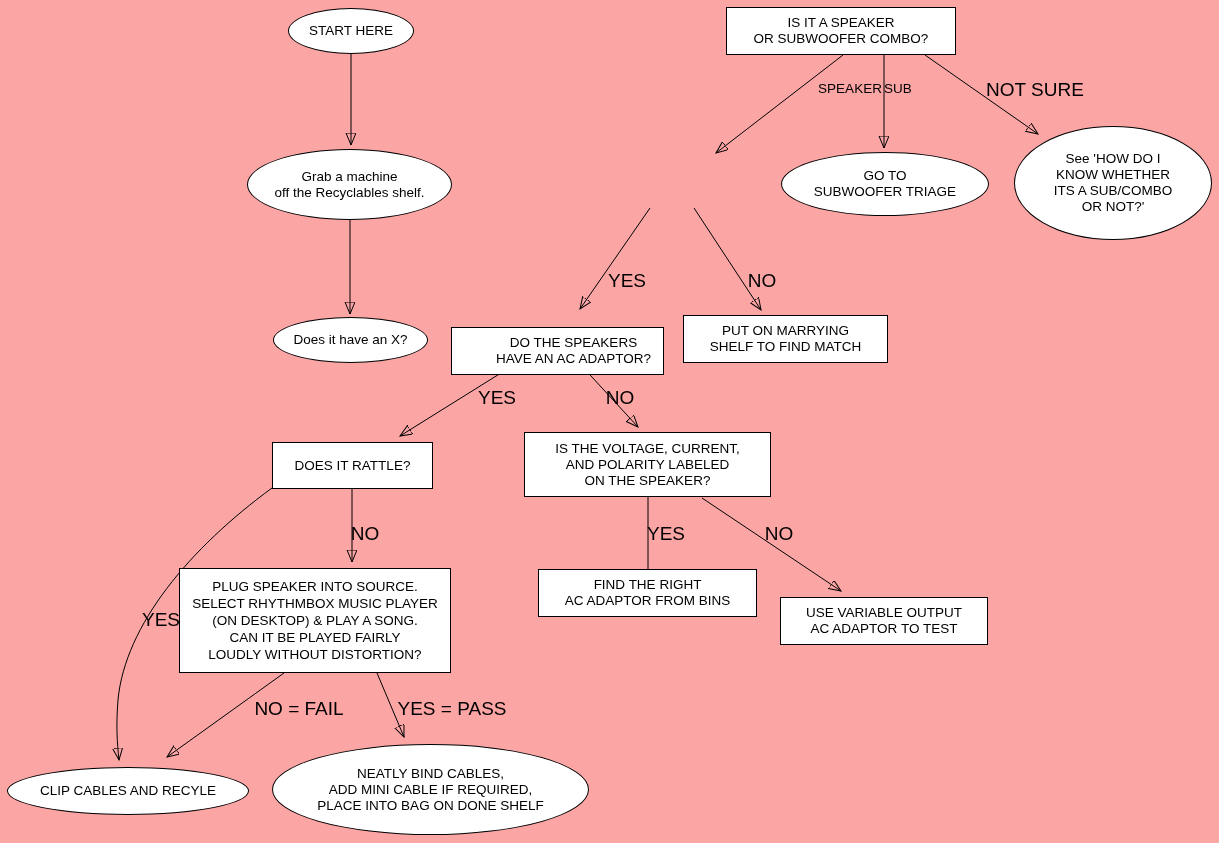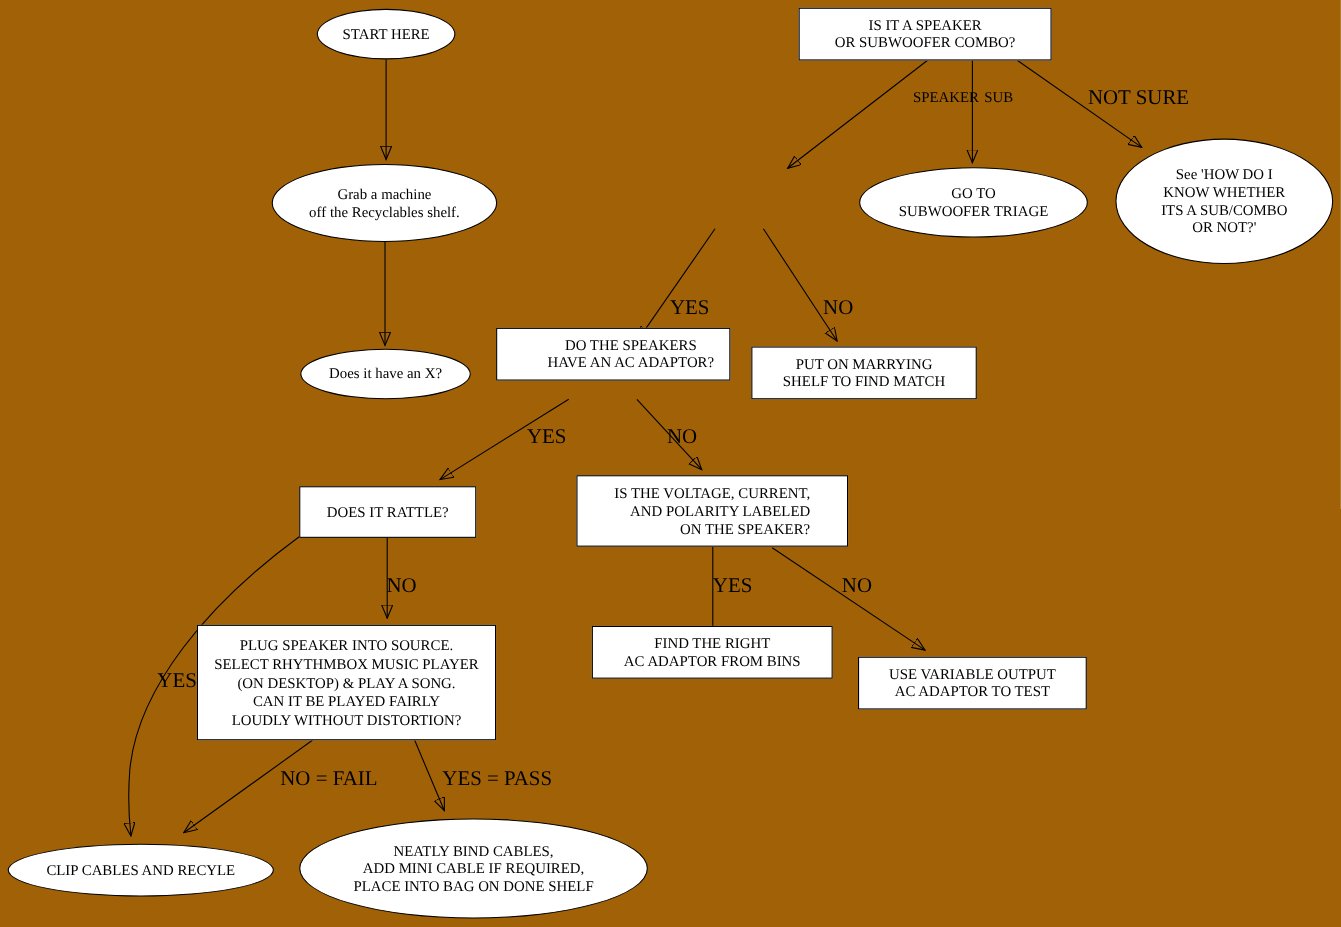--- a/index.html
+++ b/index.html
@@ -4,22 +4,22 @@
 <style>
   html, body {
     margin: 0;
     padding: 0;
     background: #ffffff;
   }
   .canvas {
     position: relative;
     width: 1219px;
     height: 843px;
-    background: #a16207;
-    font-family: Liberation Serif, serif;
+    background: #fca5a5;
+    font-family: Liberation Sans, sans-serif;
     color: #000000;
     overflow: hidden;
   }
   .edges-layer {
     position: absolute;
     left: 0;
     top: 0;
     width: 1219px;
     height: 843px;
   }
@@ -48,21 +48,20 @@
   .edge-label {
     position: absolute;
     transform: translate(-50%, -50%);
     white-space: nowrap;
     font-size: 19px;
     line-height: 19px;
   }
   .edge-label.small {
     font-size: 13.5px;
     line-height: 14px;
-    margin-left: 10px;
   }
 </style>
 </head>
 <body>
 
 <div class="canvas">
 
   <svg class="edges-layer" width="1219" height="843" viewBox="0 0 1219 843" xmlns="http://www.w3.org/2000/svg">
     <defs>
       <marker id="arrow" markerUnits="userSpaceOnUse" markerWidth="13" markerHeight="11" refX="12" refY="5" orient="auto">
@@ -98,29 +97,29 @@
 
   <div class="node ellipse" style="left:781px; top:152px; width:208px; height:64px;">GO TO
 SUBWOOFER TRIAGE</div>
 
   <div class="node ellipse" style="left:1014px; top:126px; width:198px; height:114px;">See 'HOW DO I
 KNOW WHETHER
 ITS A SUB/COMBO
 OR NOT?'</div>
 
 
-  <div class="node rect" style="left:451px; top:298px; width:213px; height:48px;padding-left:34px;">DO THE SPEAKERS
+  <div class="node rect" style="left:451px; top:327px; width:213px; height:48px;padding-left:34px;">DO THE SPEAKERS
 HAVE AN AC ADAPTOR?</div>
 
   <div class="node rect" style="left:683px; top:315px; width:205px; height:48px;">PUT ON MARRYING
 SHELF TO FIND MATCH</div>
 
   <div class="node rect" style="left:272px; top:442px; width:161px; height:47px;">DOES IT RATTLE?</div>
 
-  <div class="node rect" style="left:524px; top:432px; width:247px; height:65px;text-align:right;">IS THE VOLTAGE, CURRENT,
+  <div class="node rect" style="left:524px; top:432px; width:247px; height:65px;">IS THE VOLTAGE, CURRENT,
 AND POLARITY LABELED
 ON THE SPEAKER?</div>
 
   <div class="node rect" style="left:179px; top:568px; width:272px; height:105px; line-height:17px;text-align:center;">PLUG SPEAKER INTO SOURCE.
 SELECT RHYTHMBOX MUSIC PLAYER
 (ON DESKTOP) &amp; PLAY A SONG.
 CAN IT BE PLAYED FAIRLY
 LOUDLY WITHOUT DISTORTION?</div>
 
   <div class="node rect" style="left:538px; top:569px; width:219px; height:48px;">FIND THE RIGHT

